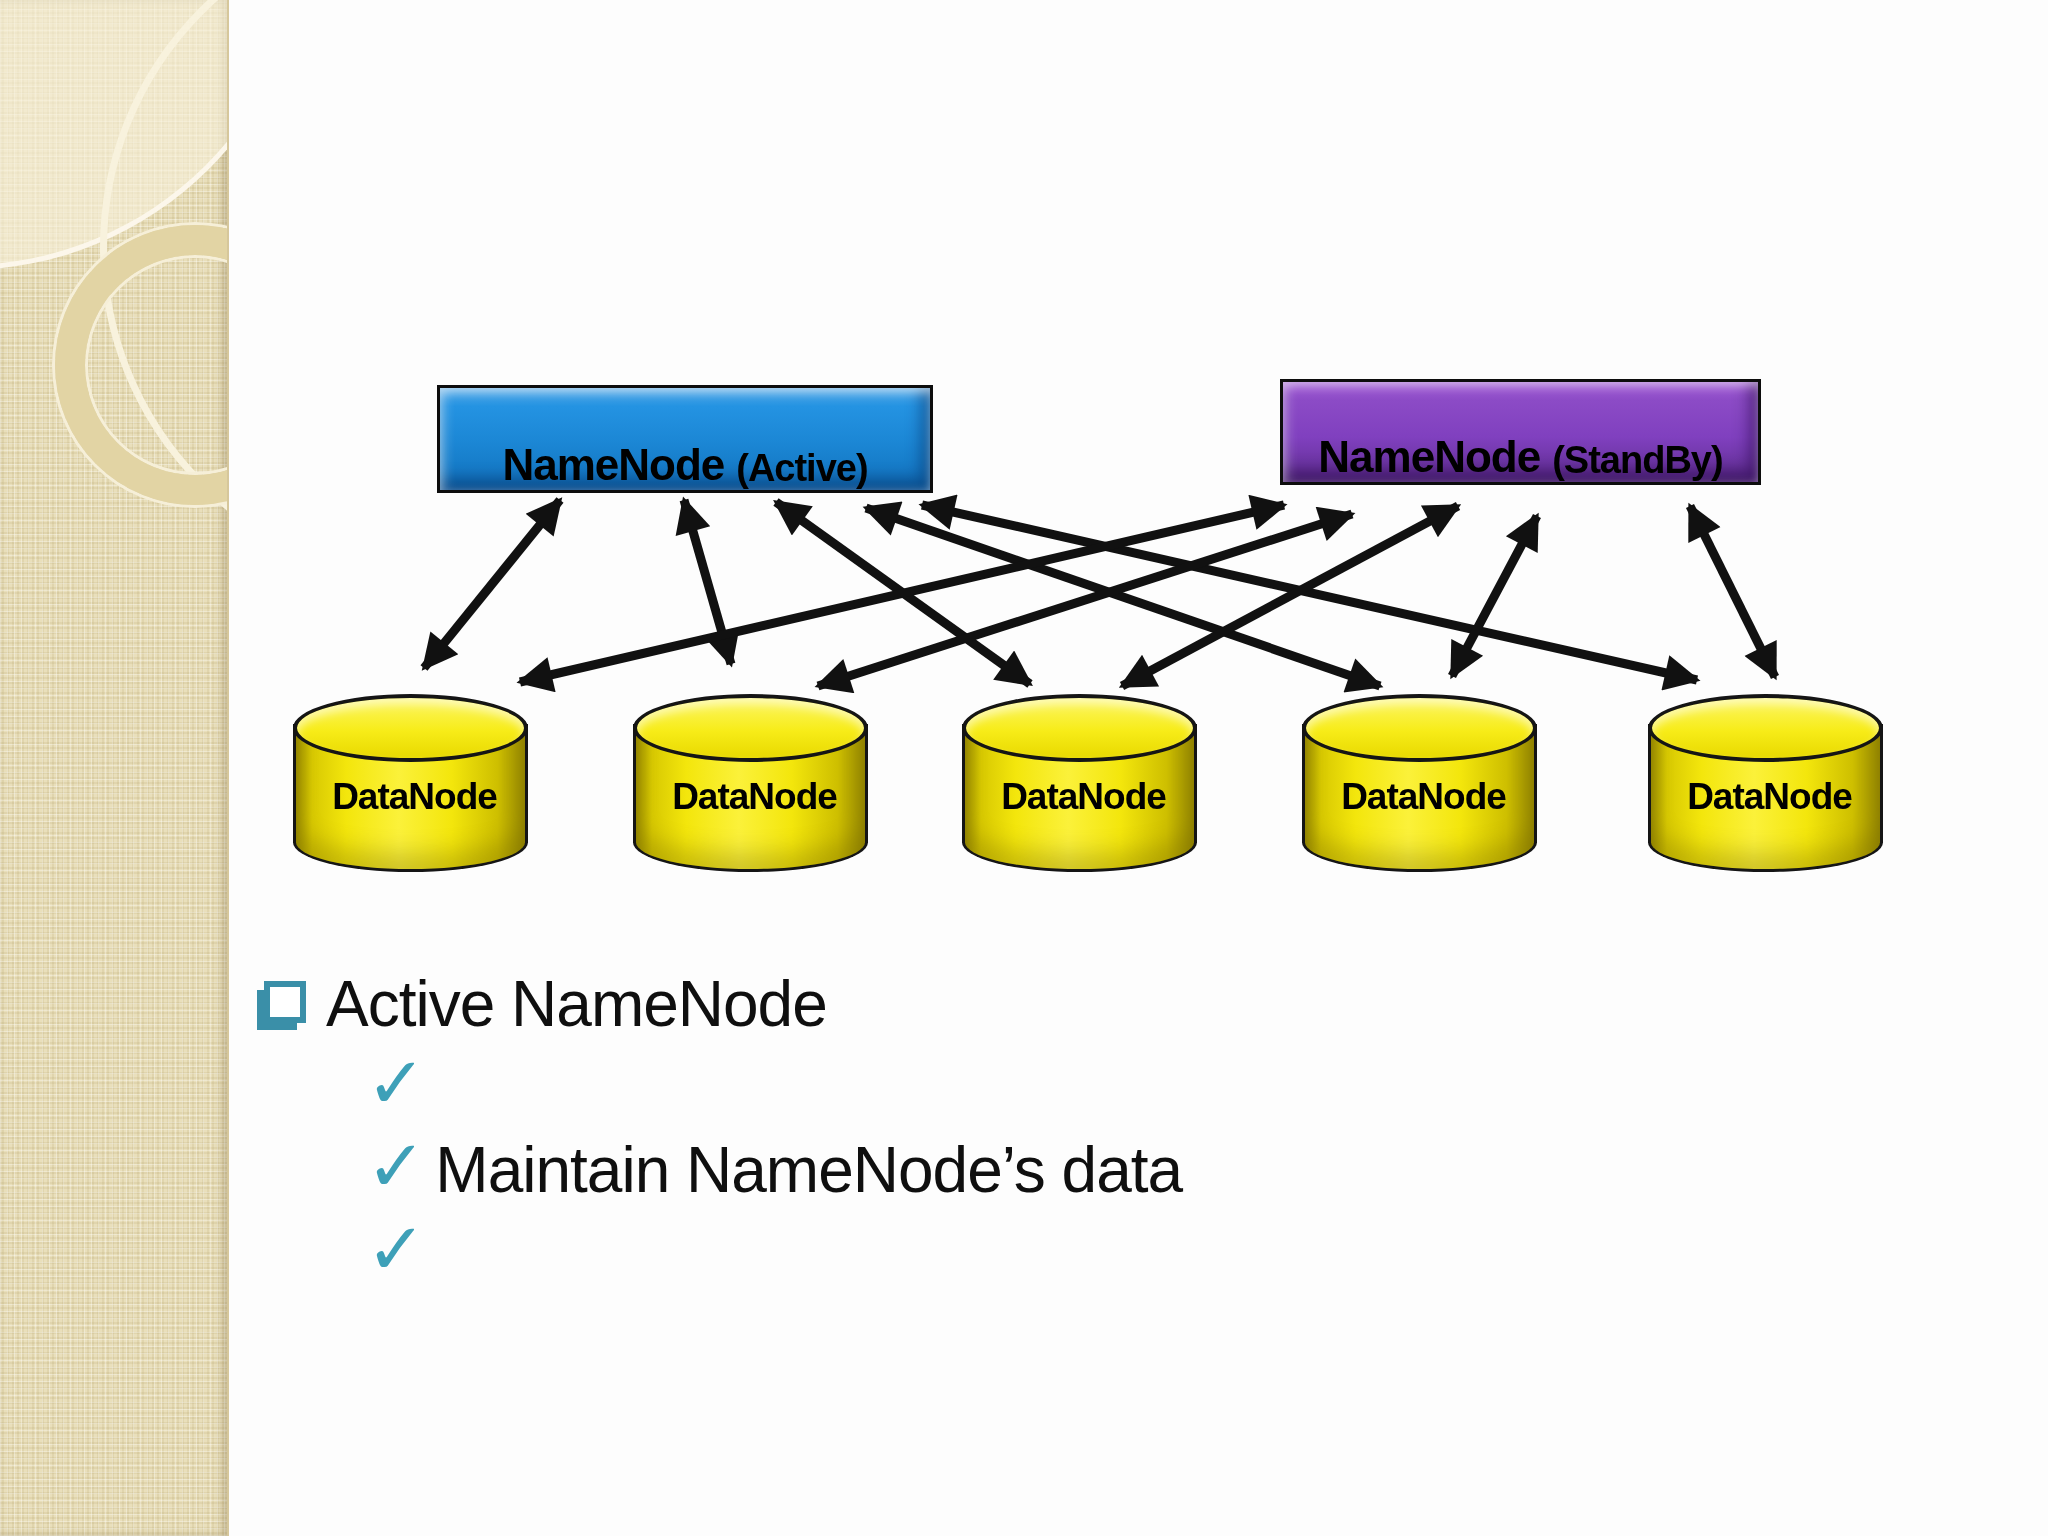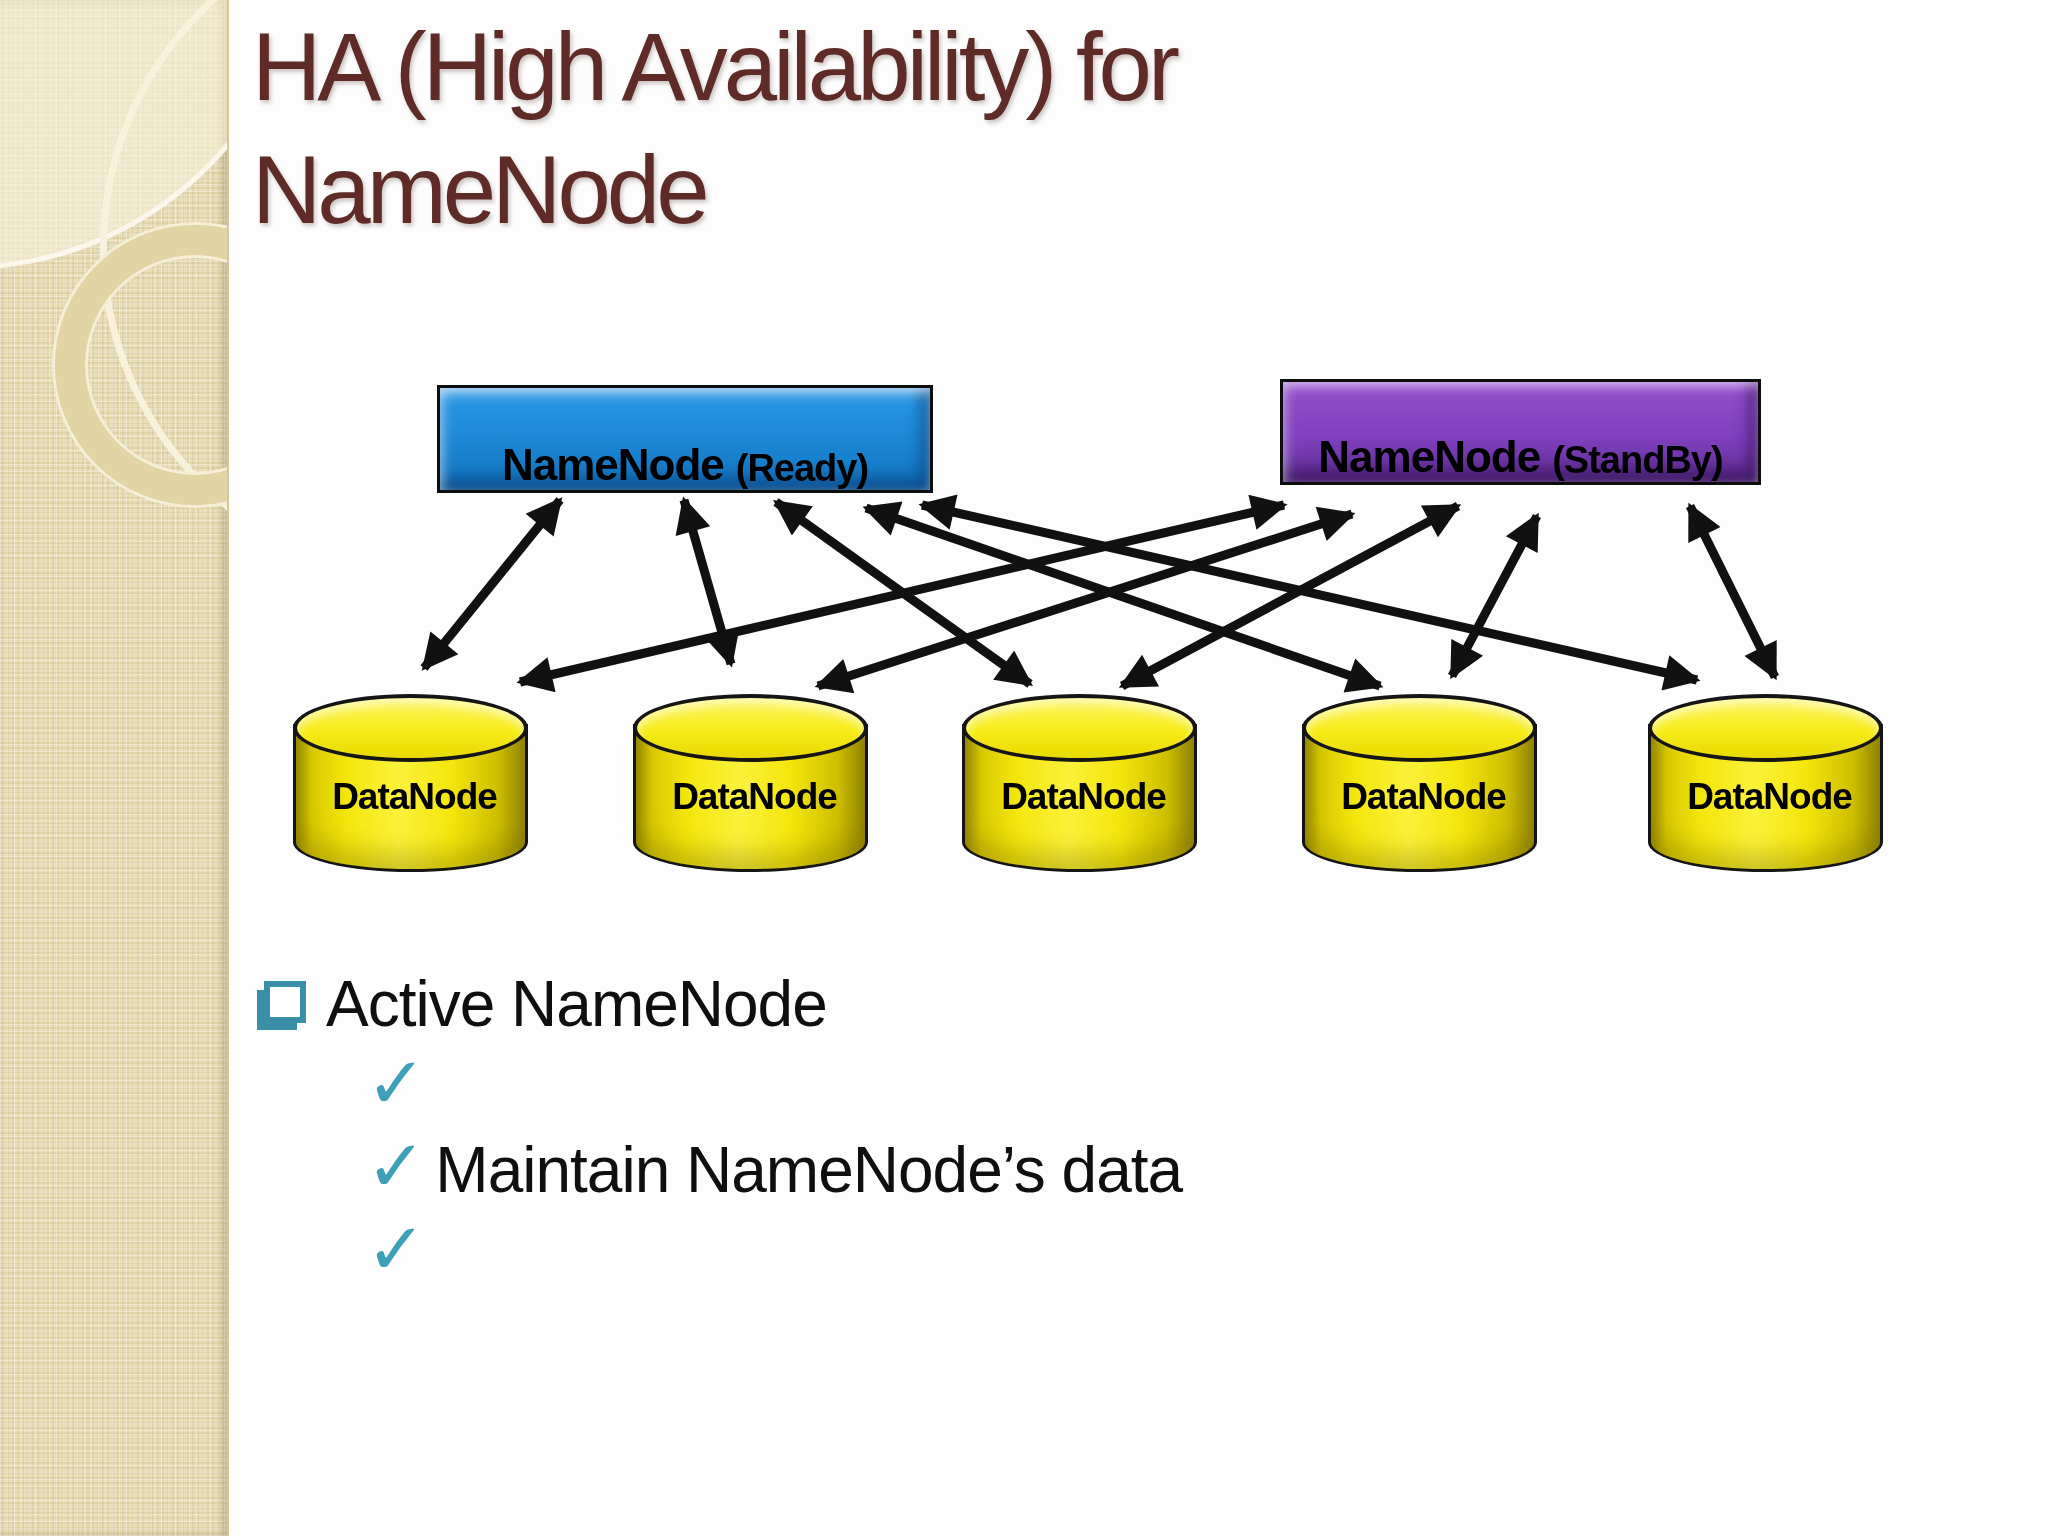--- a/index.html
+++ b/index.html
@@ -94,21 +94,20 @@
 <body>
 
 <div class="slide">
 
   <div class="sidebar">
     <div class="blob"></div>
     <div class="ring"></div>
     <div class="donut"></div>
   </div>
 
-  <h1 class="title">HA (High Availability) for NameNode</h1>
 
   <svg class="arrows" viewBox="0 0 2048 1536" xmlns="http://www.w3.org/2000/svg">
     <defs>
       <marker id="ah" markerUnits="strokeWidth" markerWidth="4.6" markerHeight="4" viewBox="0 0 10 10" refX="9" refY="5" orient="auto-start-reverse">
         <path d="M0 0 L10 5 L0 10 Z" fill="#111"></path>
       </marker>
     </defs>
     <g stroke="#111" stroke-width="9" marker-start="url(#ah)" marker-end="url(#ah)">
       <line x1="560" y1="500" x2="424" y2="668"></line>
       <line x1="684" y1="500" x2="731" y2="664"></line>
@@ -118,21 +117,21 @@
       <line x1="1284" y1="505" x2="520" y2="682"></line>
       <line x1="1352" y1="514" x2="818" y2="686"></line>
       <line x1="1458" y1="506" x2="1122" y2="686"></line>
       <line x1="1537" y1="516" x2="1452" y2="676"></line>
       <line x1="1690" y1="506" x2="1775" y2="677"></line>
     </g>
   </svg>
 
   <div class="nnbox active">
     <span class="name">NameNode</span>
-    <span class="qual">(Ready)</span>
+    <span class="qual">(Active)</span>
   </div>
   <div class="nnbox standby">
     <span class="name">NameNode</span>
     <span class="qual">(StandBy)</span>
   </div>
 
   <div class="cyl" style="left:293px">
     <div class="body"></div>
     <div class="top"></div>
     <div class="label">DataNode</div>

